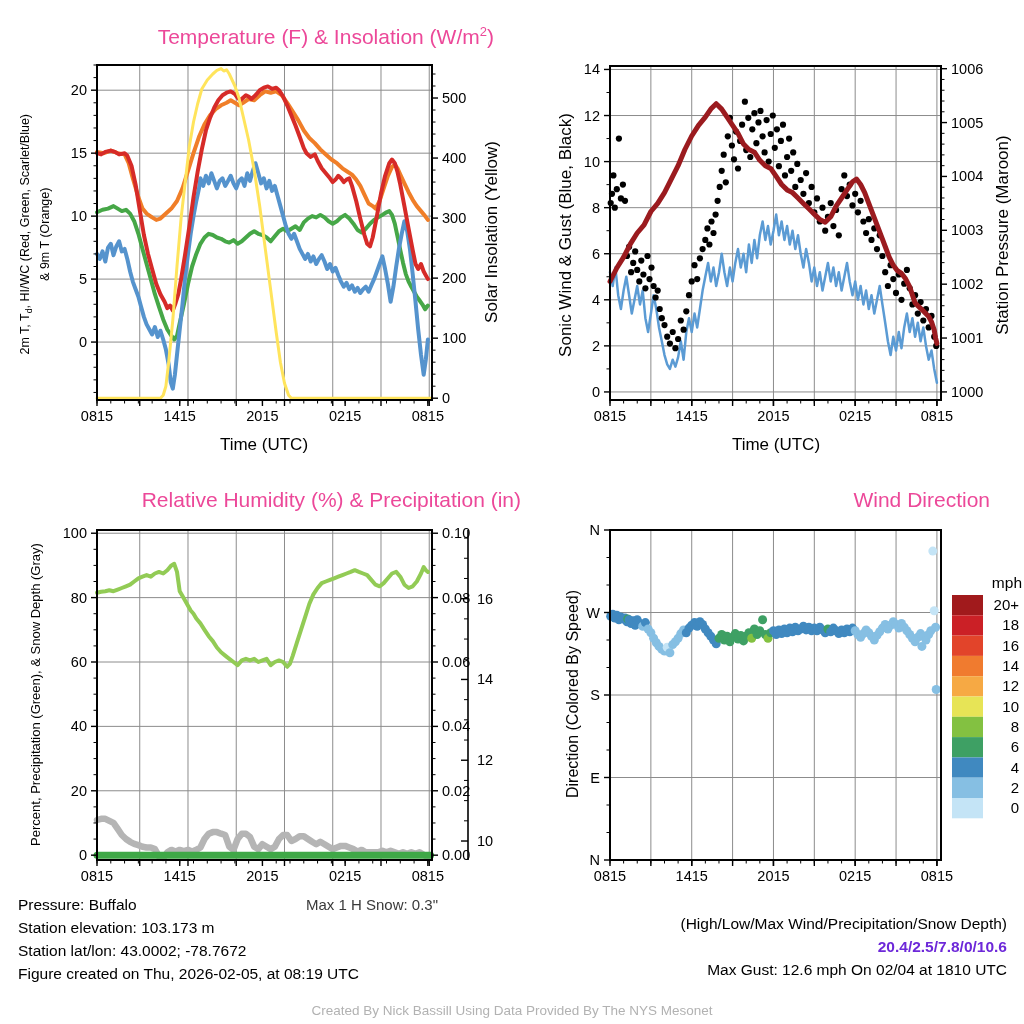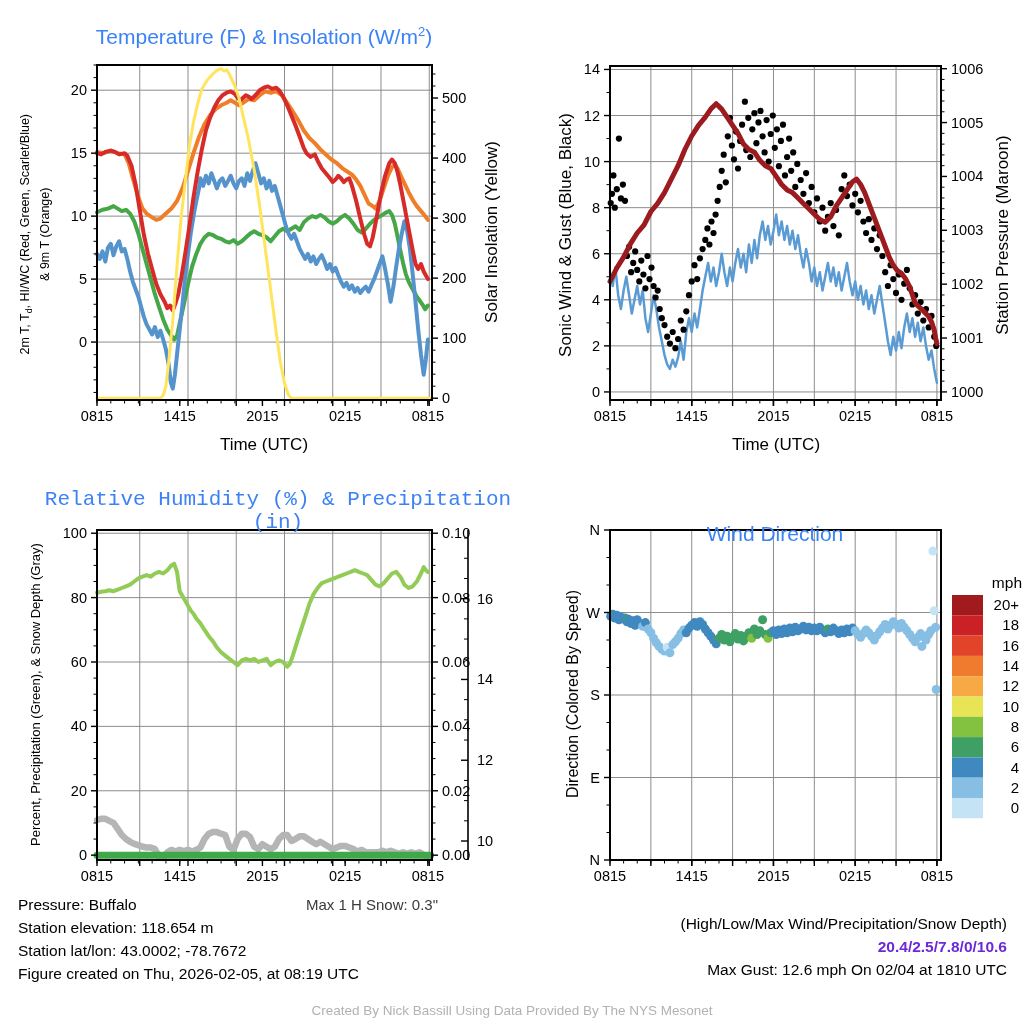--- a/index.html
+++ b/index.html
@@ -1,19 +1,19 @@
 <!DOCTYPE html>
 <html><head>
 <meta charset="utf-8">
 <style>
   html,body{margin:0;padding:0;background:#fff;}
   #page{position:relative;width:1024px;height:1024px;background:#ffffff;overflow:hidden;
         font-family:"Liberation Sans",sans-serif;color:#000;}
   #plot-svg{position:absolute;left:0;top:0;}
-  .chart-title{position:absolute;text-align:center;font-size:21px;color:#3b82f6;}
+  .chart-title{position:absolute;text-align:right;font-size:21px;color:#ec4899;}
   .chart-title sup{font-size:0.62em;}
   .vlabel{position:absolute;text-align:center;transform:rotate(-90deg);white-space:nowrap;}
   .vlabel sub{font-size:0.7em;}
   .xlabel{position:absolute;text-align:center;font-size:17px;}
   .note{position:absolute;font-size:15px;color:#3a3a3a;}
   .footer-left{position:absolute;left:18px;top:893px;font-size:15.5px;line-height:23px;}
   .footer-right{position:absolute;left:506px;width:501px;top:912px;font-size:15.5px;
                 line-height:23px;text-align:right;}
   .red-bold{color:#6d28d9;font-weight:bold;}
   .credit{position:absolute;left:0;top:1003px;width:1024px;text-align:center;
@@ -779,41 +779,41 @@
           <text x="1019" y="772.55" font-size="15" font-family="Liberation Sans, sans-serif" fill="#000" text-anchor="end">4</text>
           <rect x="952" y="777.7" width="31" height="20.3" fill="#86bfe3"></rect>
           <text x="1019" y="792.85" font-size="15" font-family="Liberation Sans, sans-serif" fill="#000" text-anchor="end">2</text>
           <rect x="952" y="798" width="31" height="20.3" fill="#c4e4f6"></rect>
           <text x="1019" y="813.15" font-size="15" font-family="Liberation Sans, sans-serif" fill="#000" text-anchor="end">0</text>
         </g>
       </g>
     </svg>
 
   <div class="chart-title" style="left:34px;top:24px;width:460px;"><span>Temperature (F) &amp; Insolation (W/m</span><sup>2</sup><span>)</span></div>
-  <div class="chart-title" style="left:18px;top:488px;width:520px;font-family:Liberation Mono, monospace;">Relative Humidity (%) &amp; Precipitation (in)</div>
-  <div class="chart-title" style="left:545px;top:488px;width:460px;margin-top:34px;">Wind Direction</div>
+  <div class="chart-title" style="left:1px;top:488px;width:520px;">Relative Humidity (%) &amp; Precipitation (in)</div>
+  <div class="chart-title" style="left:530px;top:488px;width:460px;">Wind Direction</div>
 
   <div class="vlabel" style="left:-135px;top:217px;width:340px;font-size:12.5px;line-height:15px;">
     <div><span>2m T, T</span><sub>d</sub><span>, HI/WC (Red, Green, Scarlet/Blue)</span></div>
     <div>&amp; 9m T (Orange)</div>
   </div>
   <div class="vlabel" style="left:322px;top:222px;width:340px;font-size:17px;">Solar Insolation (Yellow)</div>
   <div class="vlabel" style="left:396px;top:225px;width:340px;font-size:17px;">Sonic Wind &amp; Gust (Blue, Black)</div>
   <div class="vlabel" style="left:833px;top:225px;width:340px;font-size:17px;">Station Pressure (Maroon)</div>
   <div class="vlabel" style="left:-145px;top:687px;width:360px;font-size:13px;">Percent, Precipitation (Green), &amp; Snow Depth (Gray)</div>
   <div class="vlabel" style="left:403px;top:685px;width:340px;font-size:16px;">Direction (Colored By Speed)</div>
 
   <div class="xlabel" style="left:114px;top:435px;width:300px;">Time (UTC)</div>
   <div class="xlabel" style="left:626px;top:435px;width:300px;">Time (UTC)</div>
 
   <div class="note" style="left:188px;top:896px;width:250px;text-align:right;">Max 1 H Snow: 0.3"</div>
 
   <div class="footer-left">
     <div>Pressure: Buffalo</div>
-    <div>Station elevation: 118.654 m</div>
+    <div>Station elevation: 103.173 m</div>
     <div>Station lat/lon: 43.0002; -78.7672</div>
     <div>Figure created on Thu, 2026-02-05, at 08:19 UTC</div>
   </div>
 
   <div class="footer-right">
     <div>(High/Low/Max Wind/Precipitation/Snow Depth)</div>
     <div class="red-bold">20.4/2.5/7.8/0/10.6</div>
     <div>Max Gust: 12.6 mph On 02/04 at 1810 UTC</div>
   </div>
 

